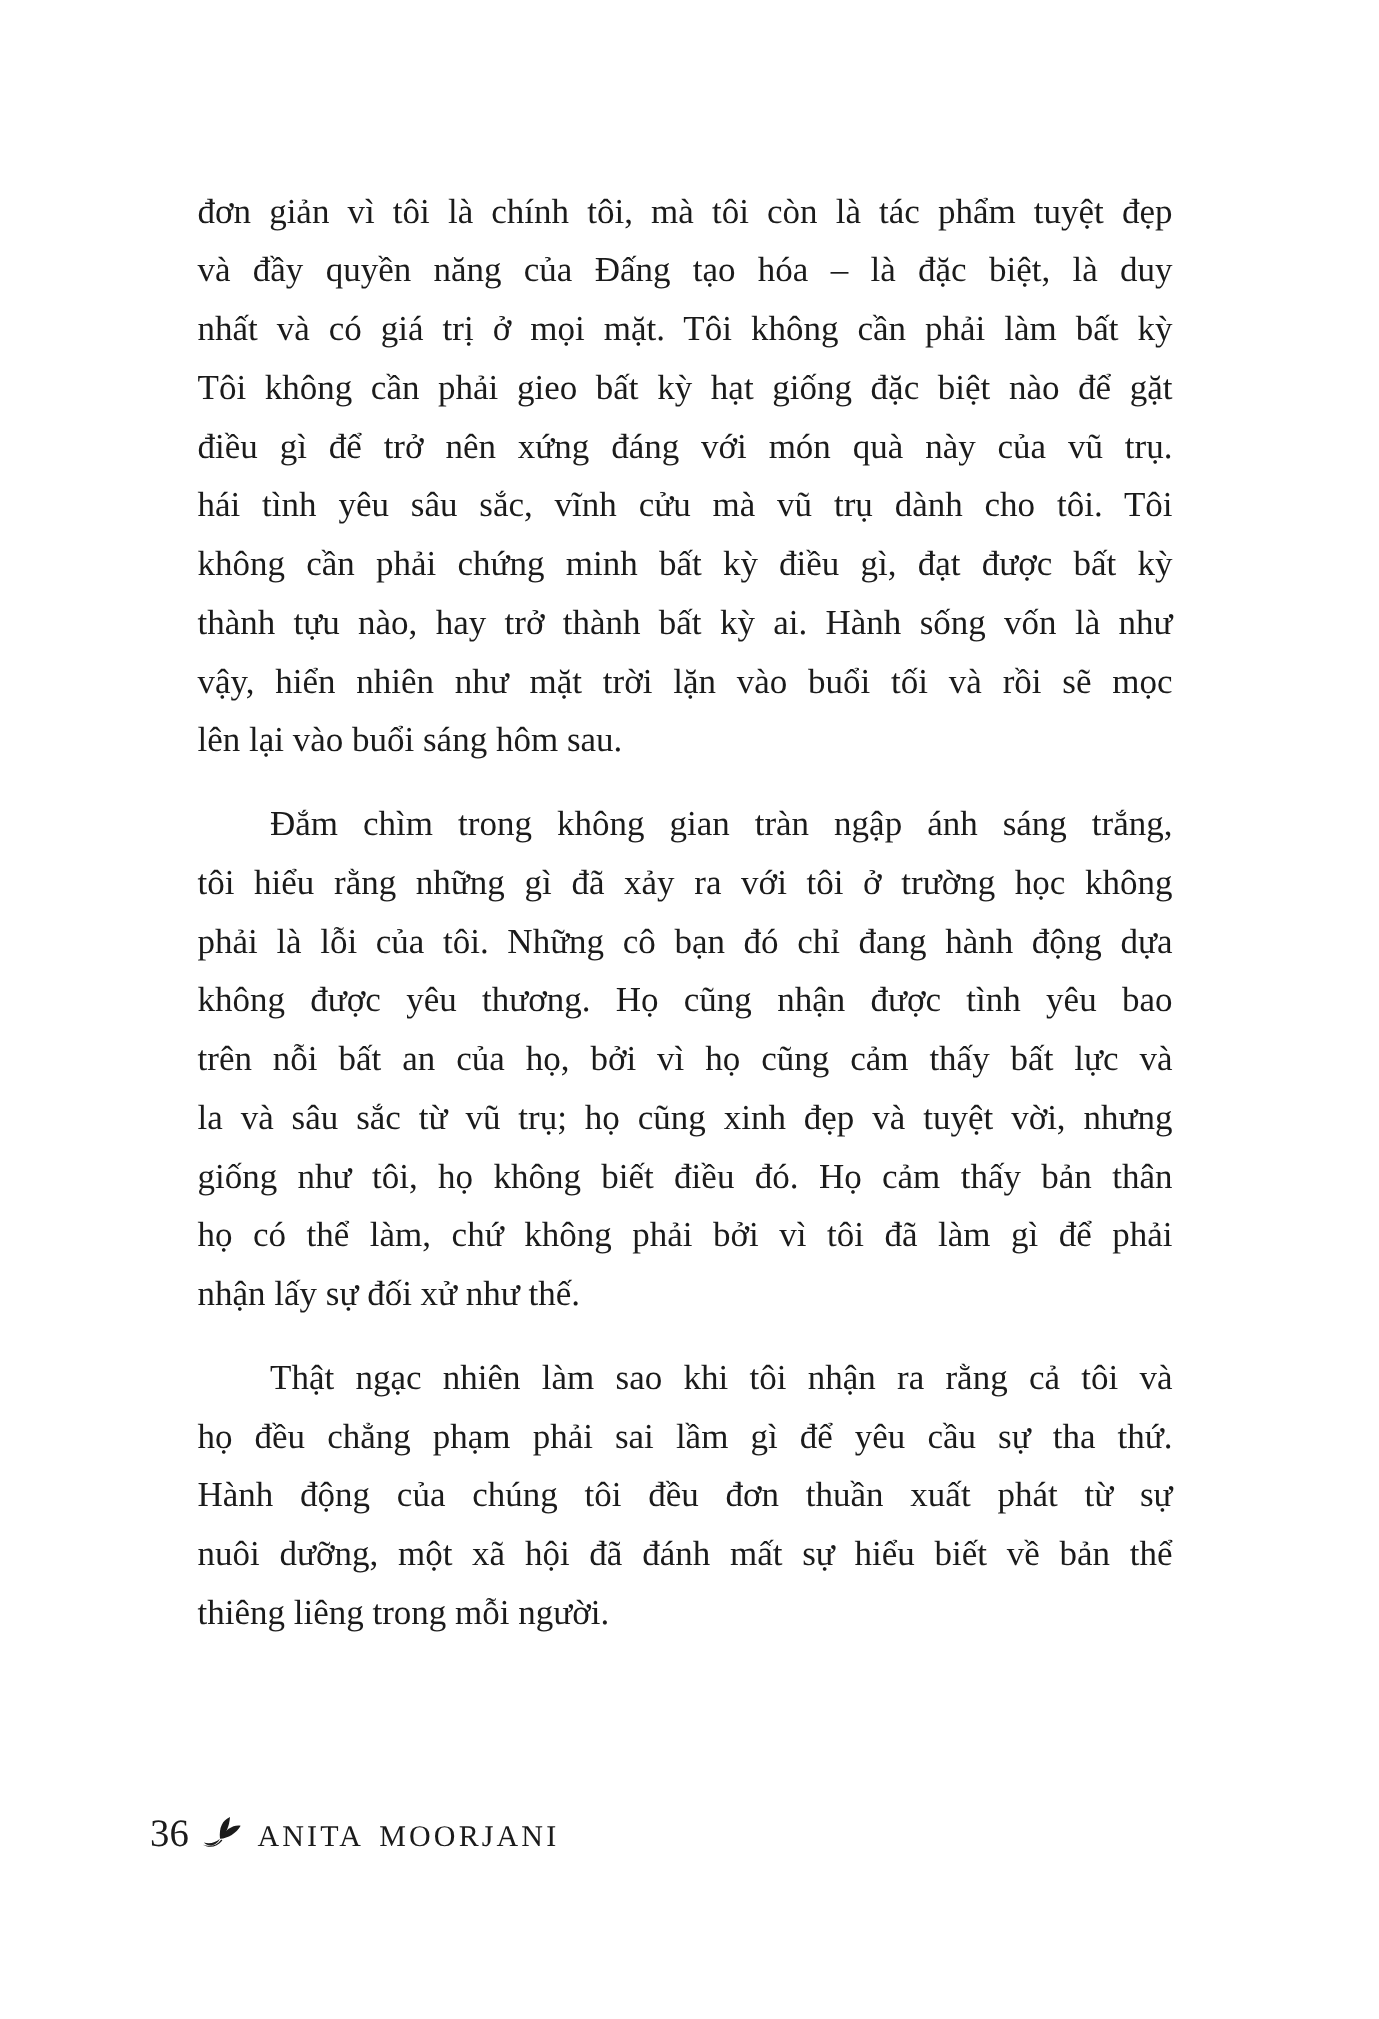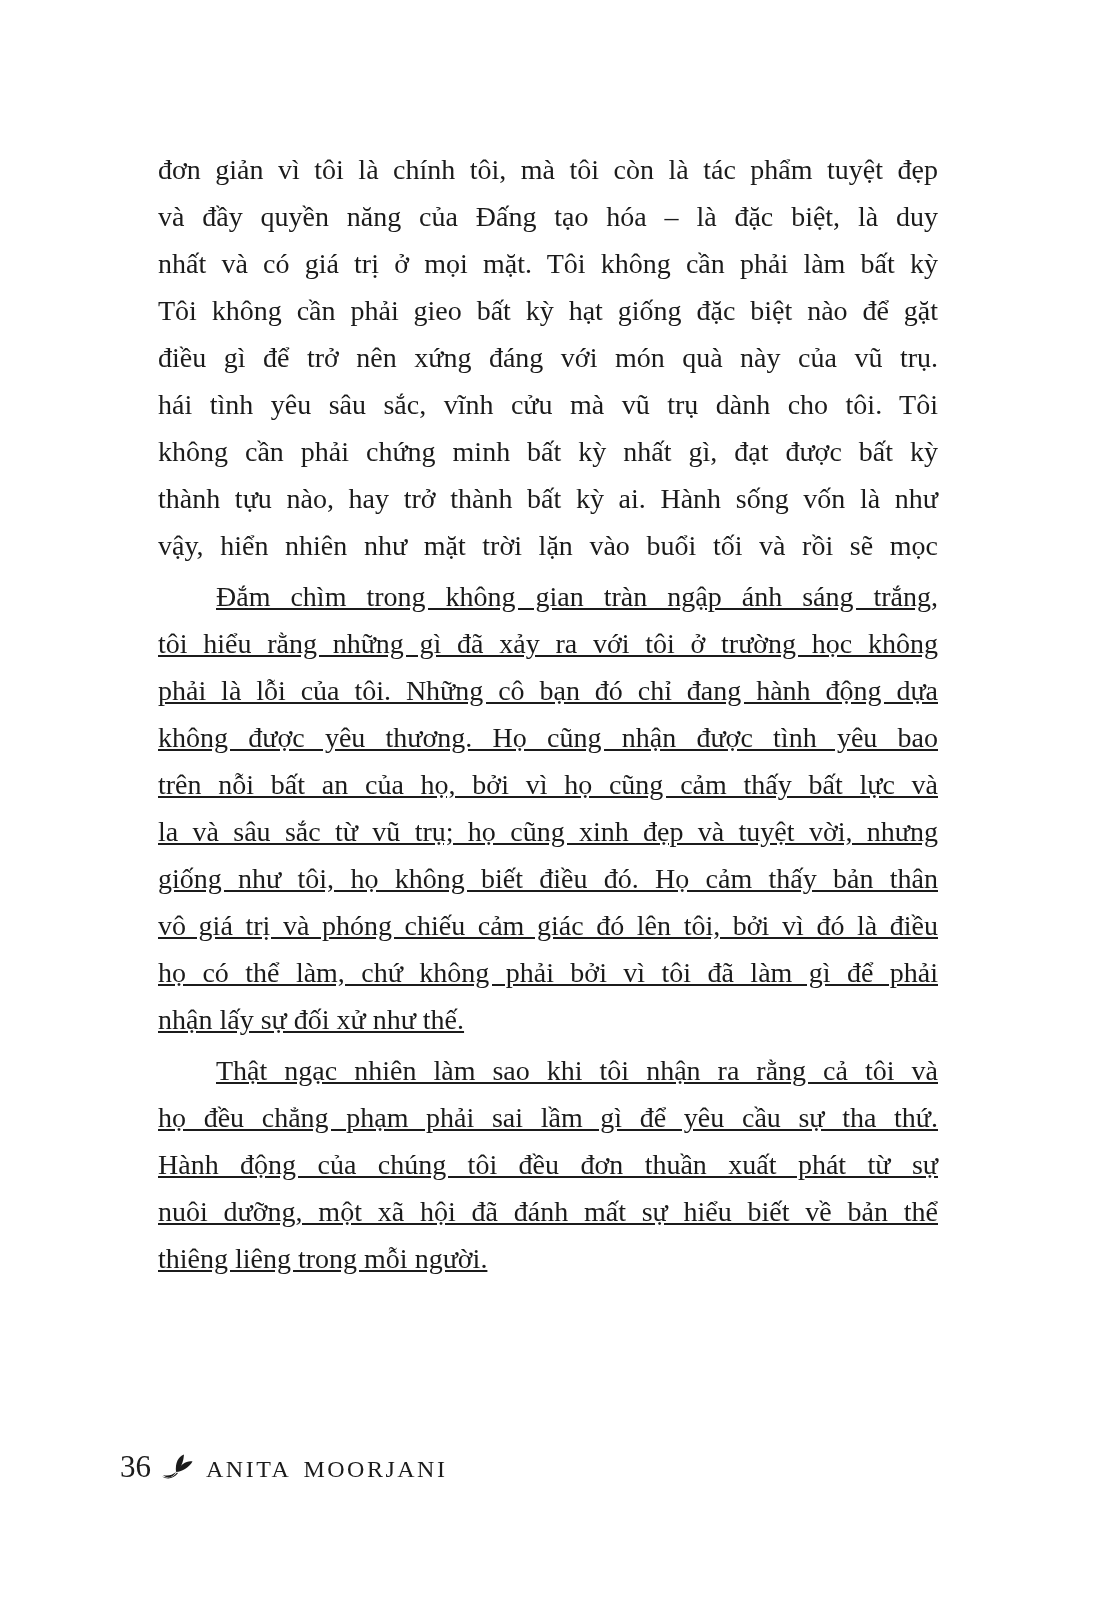--- a/index.html
+++ b/index.html
@@ -25,22 +25,21 @@
       position: absolute;
       left: 158px;
       top: 146px;
       width: 780px;
     }
     .para {
       margin: 0;
       padding: 0;
     }
     .para + .para {
-      margin-top: 4px;
-      text-decoration: underline;
+      margin-top: 20px;
     }
     .line {
       display: block;
       font-size: 28px;
       line-height: 47px;
       text-align: justify;
       text-align-last: justify;
       white-space: normal;
     }
     .line.indent {
@@ -82,34 +81,34 @@
 
   <main class="body-text">
 
     <div class="para">
       <span class="line">đơn giản vì tôi là chính tôi, mà tôi còn là tác phẩm tuyệt đẹp</span>
       <span class="line">và đầy quyền năng của Đấng tạo hóa – là đặc biệt, là duy</span>
       <span class="line">nhất và có giá trị ở mọi mặt. Tôi không cần phải làm bất kỳ</span>
       <span class="line">Tôi không cần phải gieo bất kỳ hạt giống đặc biệt nào để gặt</span>
       <span class="line">điều gì để trở nên xứng đáng với món quà này của vũ trụ.</span>
       <span class="line">hái tình yêu sâu sắc, vĩnh cửu mà vũ trụ dành cho tôi. Tôi</span>
-      <span class="line">không cần phải chứng minh bất kỳ nhất gì, đạt được bất kỳ</span>
+      <span class="line">không cần phải chứng minh bất kỳ điều gì, đạt được bất kỳ</span>
       <span class="line">thành tựu nào, hay trở thành bất kỳ ai. Hành sống vốn là như</span>
       <span class="line">vậy, hiển nhiên như mặt trời lặn vào buổi tối và rồi sẽ mọc</span>
+      <span class="line last">lên lại vào buổi sáng hôm sau.</span>
     </div>
 
     <div class="para">
       <span class="line indent">Đắm chìm trong không gian tràn ngập ánh sáng trắng,</span>
       <span class="line">tôi hiểu rằng những gì đã xảy ra với tôi ở trường học không</span>
       <span class="line">phải là lỗi của tôi. Những cô bạn đó chỉ đang hành động dựa</span>
       <span class="line">không được yêu thương. Họ cũng nhận được tình yêu bao</span>
       <span class="line">trên nỗi bất an của họ, bởi vì họ cũng cảm thấy bất lực và</span>
       <span class="line">la và sâu sắc từ vũ trụ; họ cũng xinh đẹp và tuyệt vời, nhưng</span>
       <span class="line">giống như tôi, họ không biết điều đó. Họ cảm thấy bản thân</span>
-      <span class="line">vô giá trị và phóng chiếu cảm giác đó lên tôi, bởi vì đó là điều</span>
       <span class="line">họ có thể làm, chứ không phải bởi vì tôi đã làm gì để phải</span>
       <span class="line last">nhận lấy sự đối xử như thế.</span>
     </div>
 
     <div class="para">
       <span class="line indent">Thật ngạc nhiên làm sao khi tôi nhận ra rằng cả tôi và</span>
       <span class="line">họ đều chẳng phạm phải sai lầm gì để yêu cầu sự tha thứ.</span>
       <span class="line">Hành động của chúng tôi đều đơn thuần xuất phát từ sự</span>
       <span class="line">nuôi dưỡng, một xã hội đã đánh mất sự hiểu biết về bản thể</span>
       <span class="line last">thiêng liêng trong mỗi người.</span>

